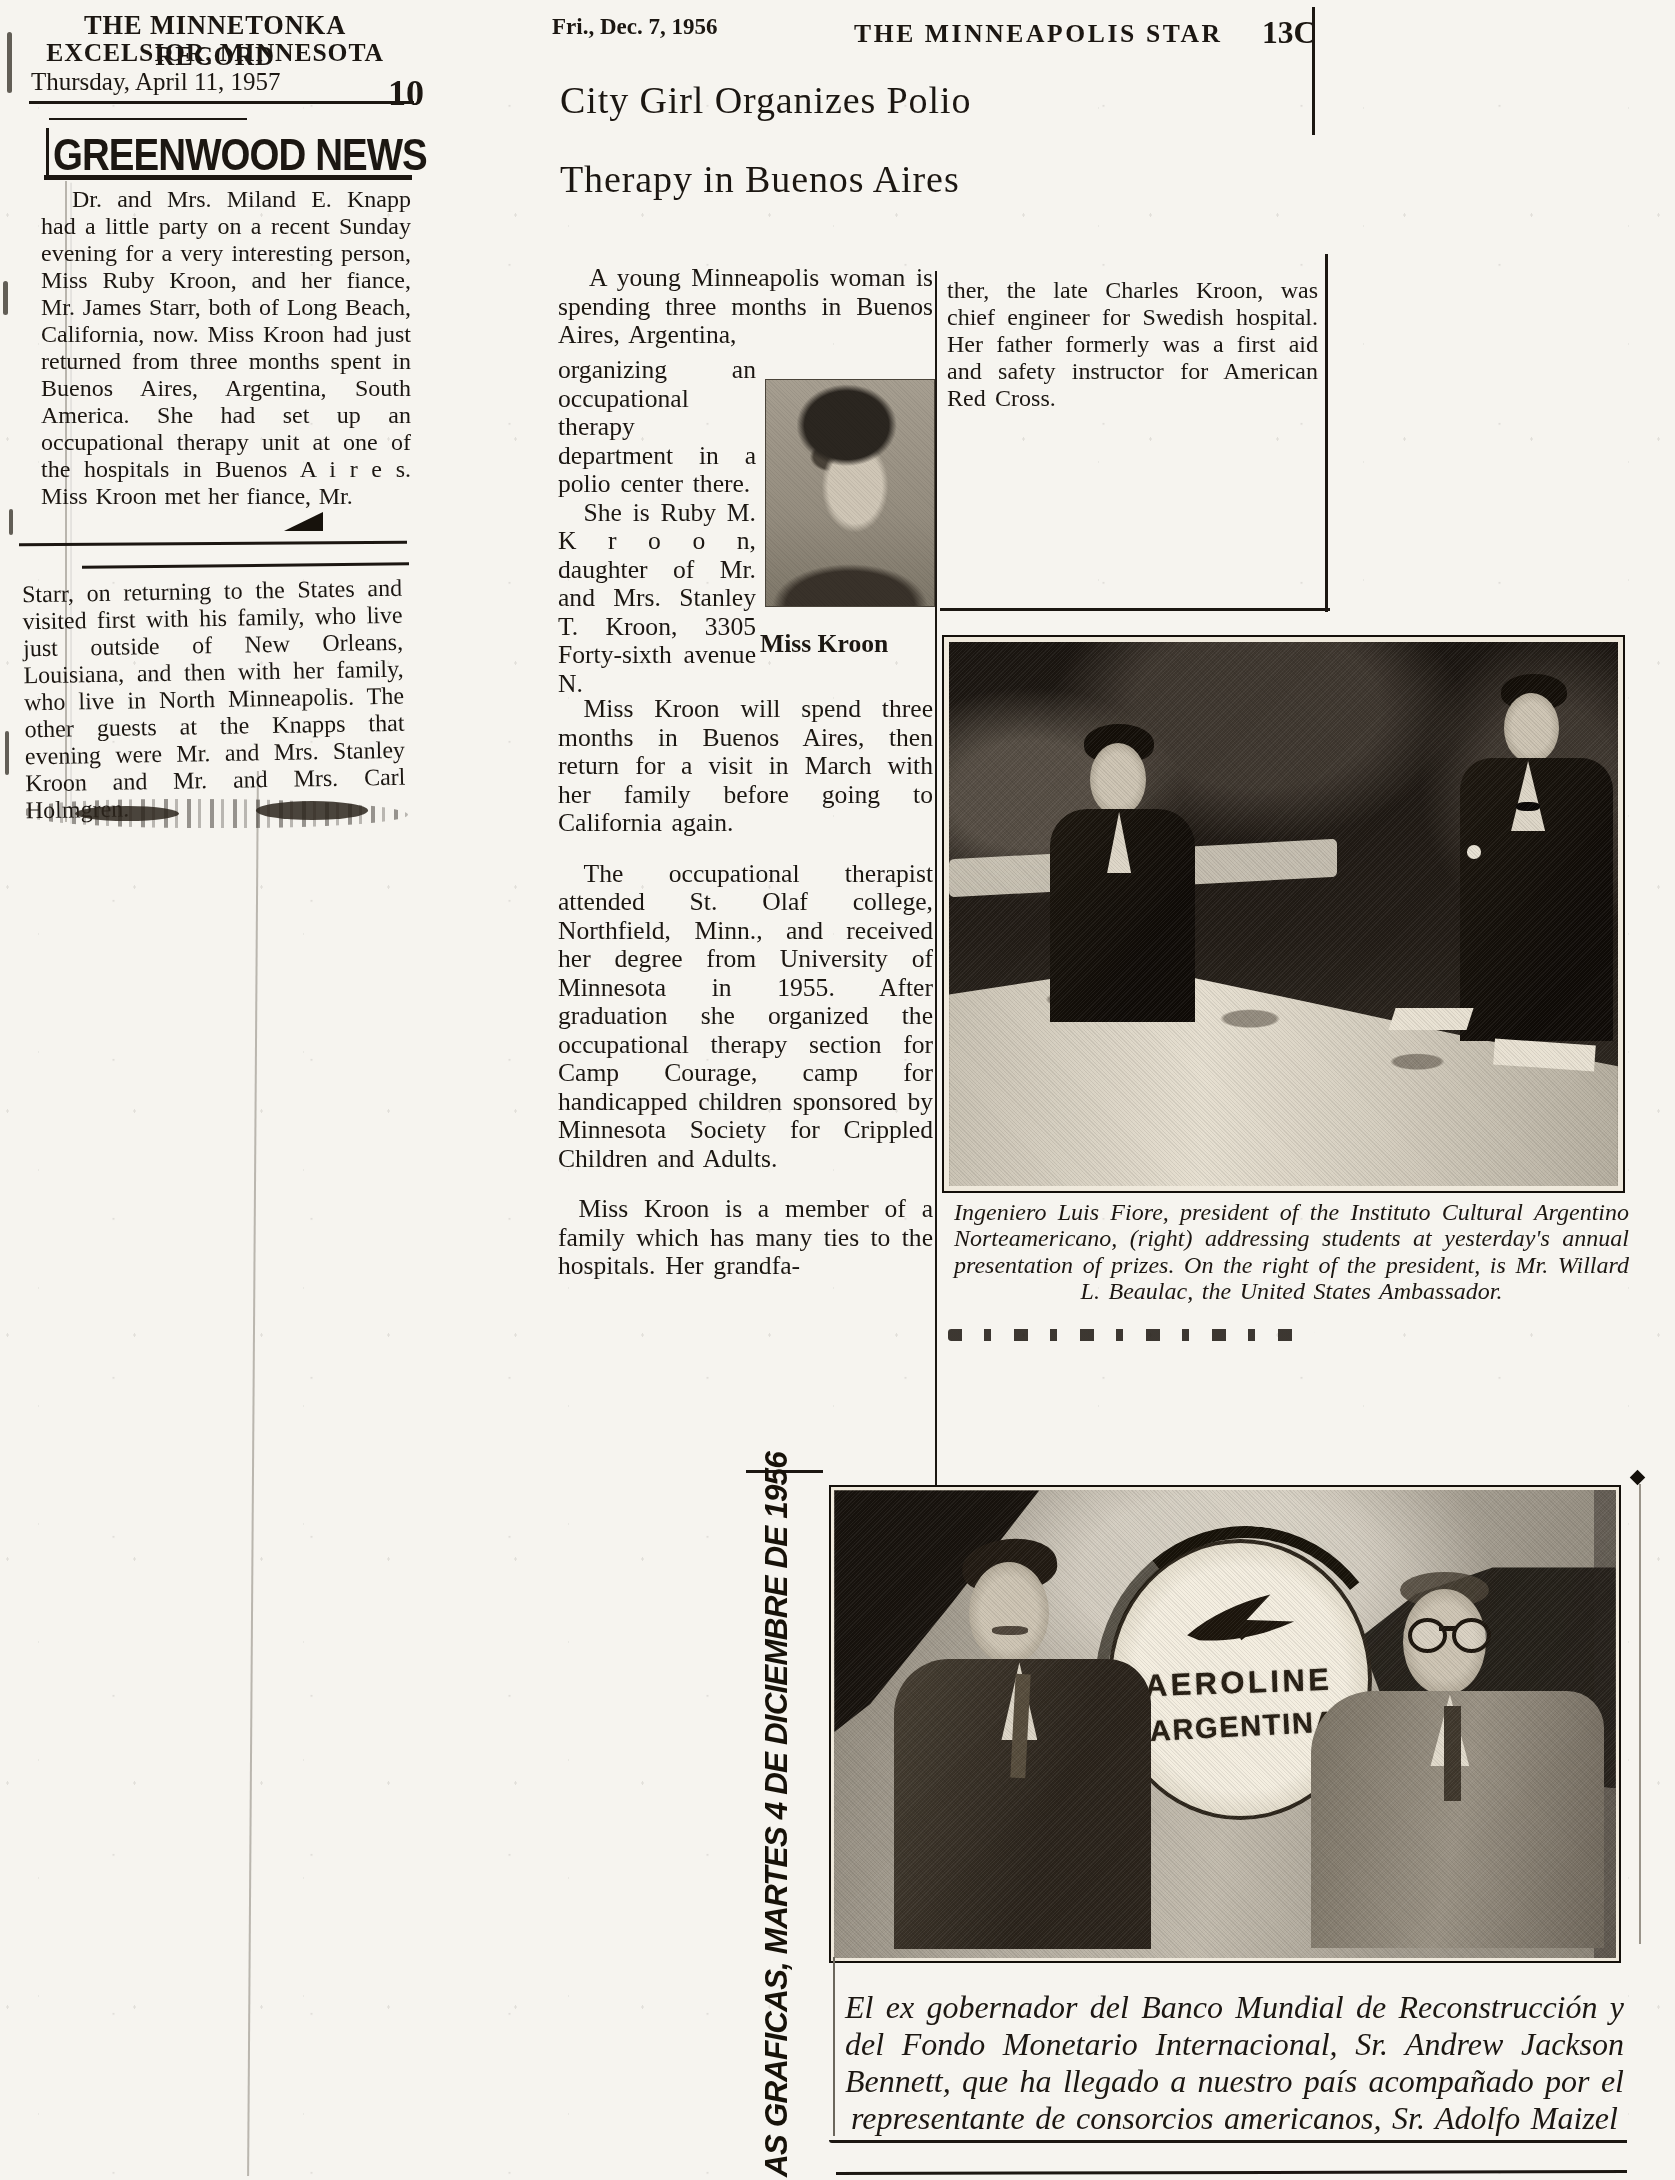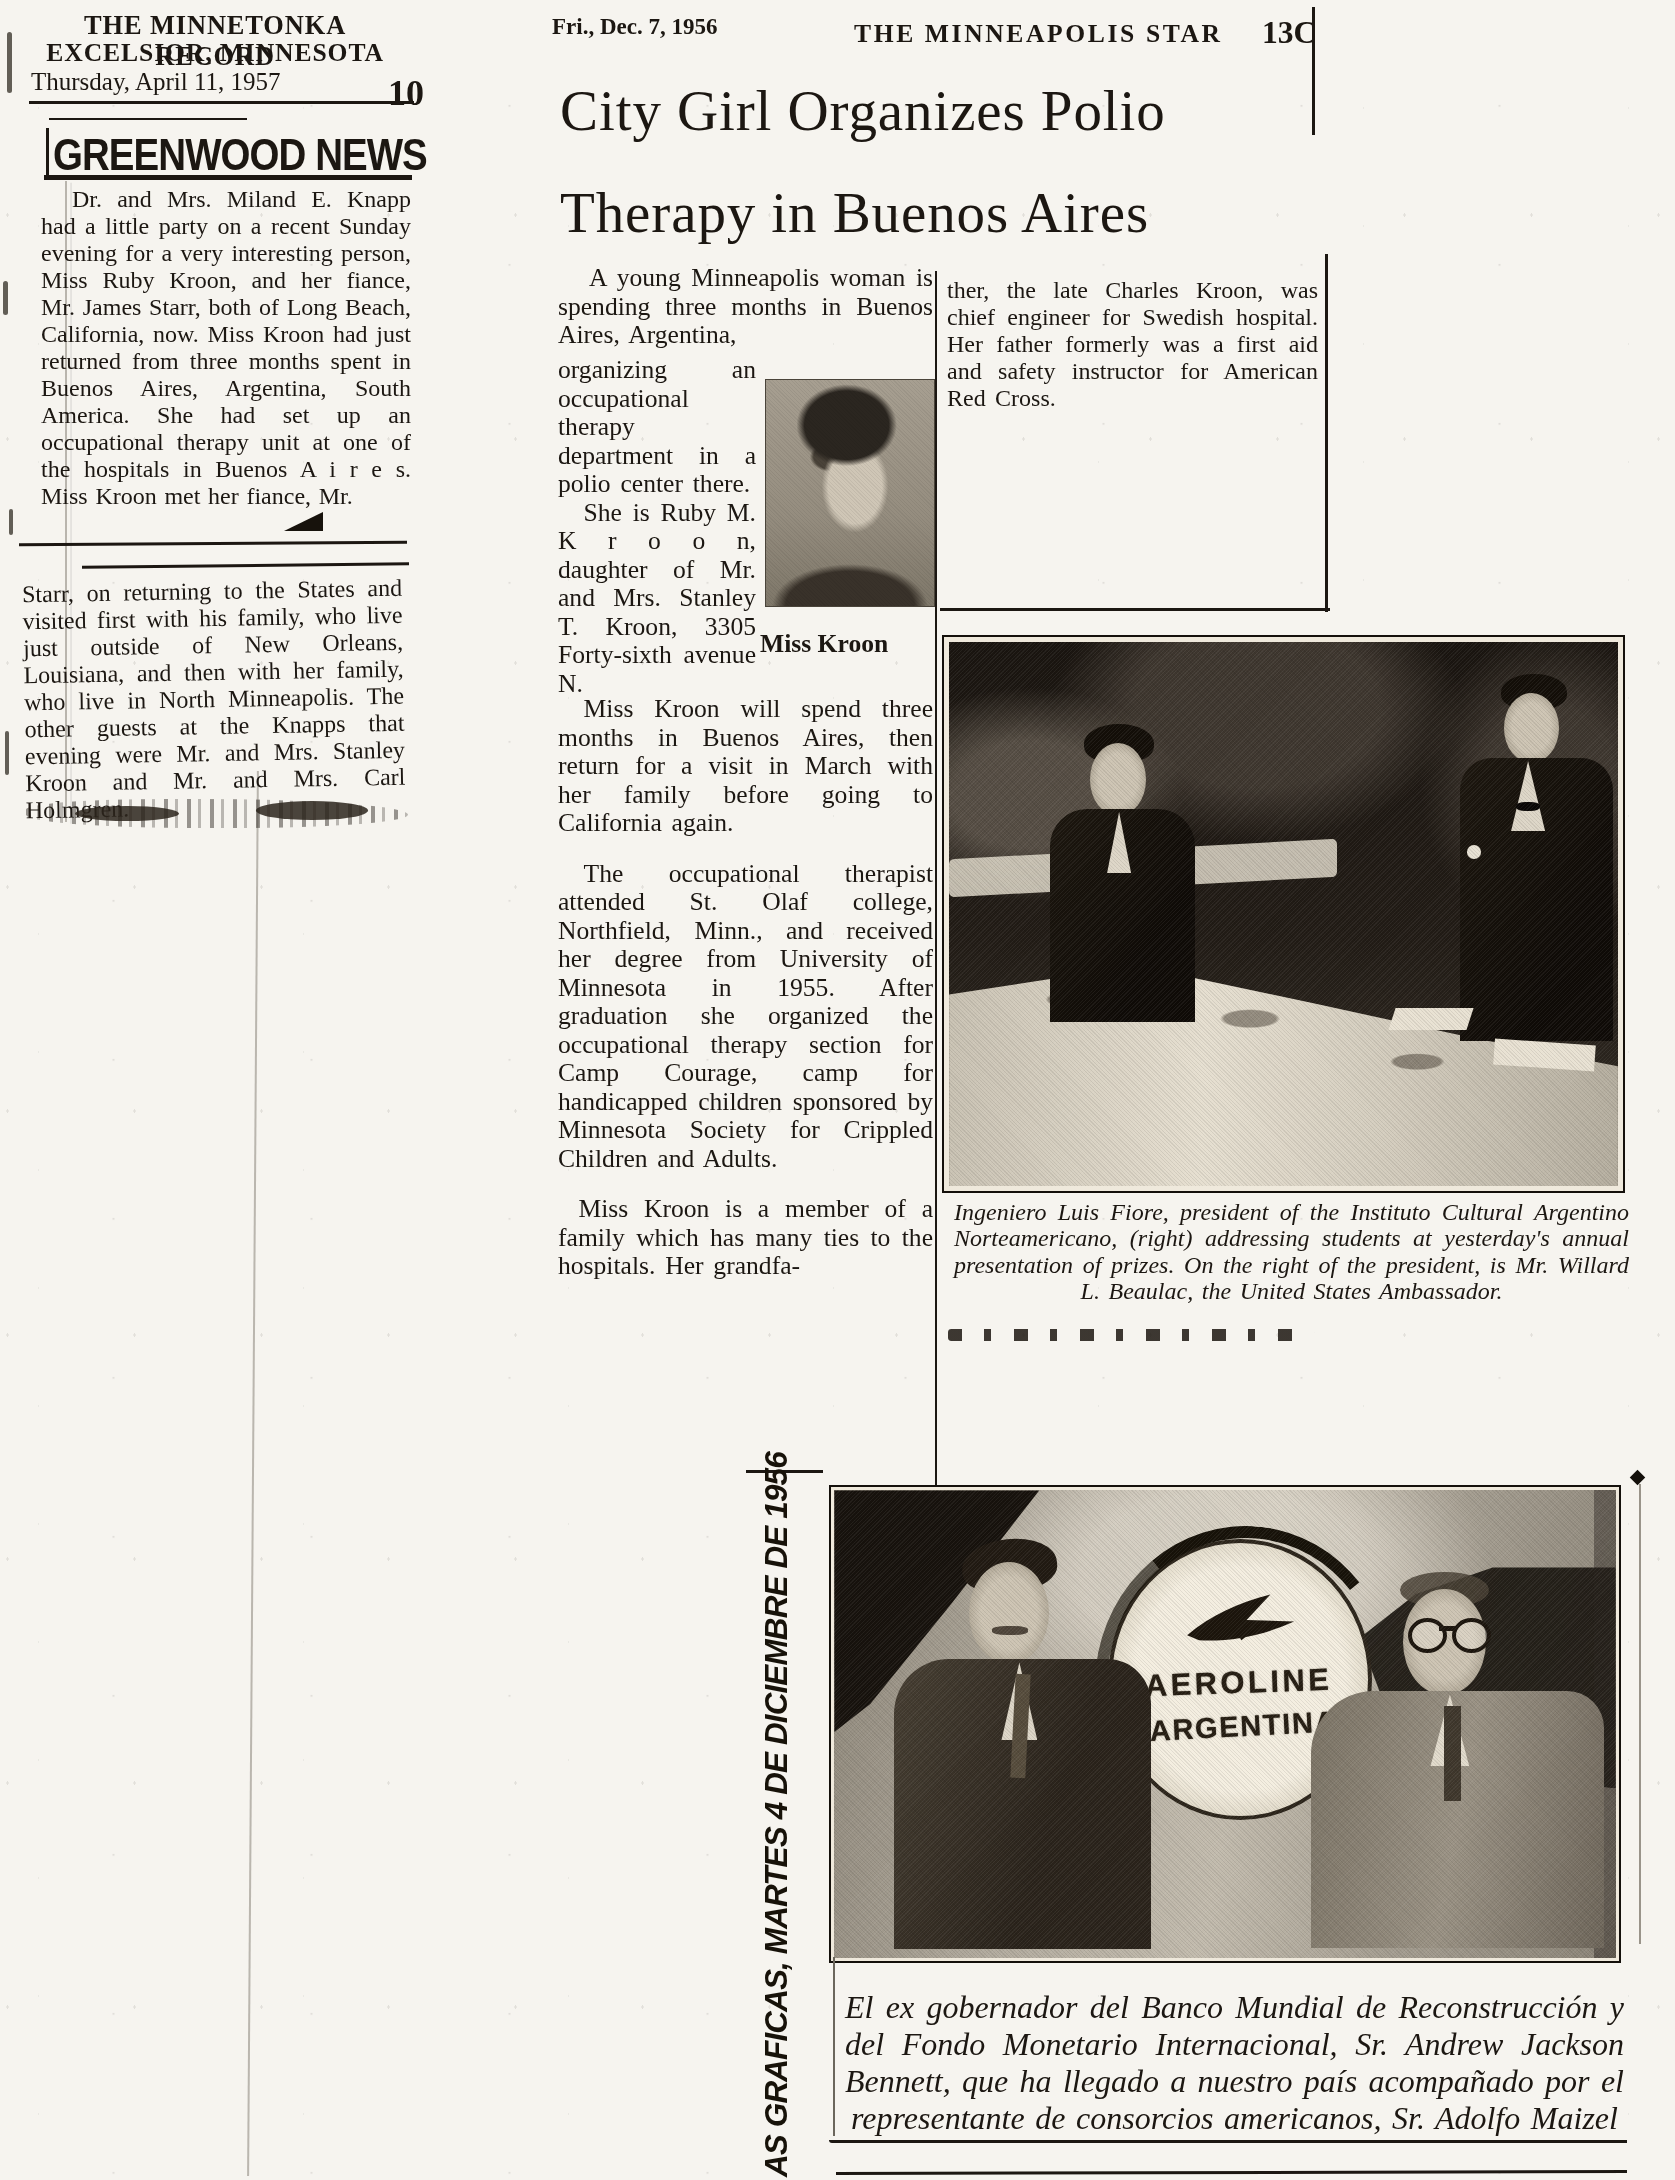--- a/index.html
+++ b/index.html
@@ -22,21 +22,21 @@
   
   .mast{font-weight:bold;text-align:center;letter-spacing:0.9px;}
   .gwhead{font-family:"Liberation Sans", sans-serif;font-weight:bold;letter-spacing:-0.9px;transform:scale(1.04,1.18);transform-origin:left top;white-space:nowrap;}
   .bodytext{font-size:24px;line-height:27px;word-spacing:1.7px;}
   .tornband{background:repeating-linear-gradient(90deg, rgba(28,22,16,.55) 0 4.3px, transparent 4.3px 11px, rgba(28,22,16,.35) 11px 13.6px, transparent 13.6px 23px);border-radius:40% 60% 50% 50%;opacity:.8;}
   .blob{background:#2b241c;border-radius:50%;opacity:.85;}
   .wedge{background:#17120c;clip-path:polygon(0 100%, 100% 0, 100% 100%);}
   .tear{background:#241e16;opacity:.7;border-radius:2.6px;}
   .crease{background:#7d786e;opacity:.5;}
   
-  .hl{font-size:57px;letter-spacing:0.9px;white-space:nowrap;}
+  .hl{font-size:38px;letter-spacing:0.9px;white-space:nowrap;}
   .colnews{font-size:25.6px;line-height:28.5px;word-spacing:3.4px;}
   .colnews2{font-size:24px;line-height:27px;word-spacing:3.4px;}
   .bold{font-weight:bold;}
   .photo-kroon{
     border:0.9px solid #4a443a;
     background:
       repeating-linear-gradient(45deg, rgba(0,0,0,.06) 0 0.9px, transparent 0.9px 2.6px),
       radial-gradient(81px 66px at 48% 20%, #2b2620 0 52%, rgba(43,38,32,0) 62%),
       radial-gradient(49px 68px at 53% 47%, #cfc6b6 0 55%, rgba(207,198,182,0) 68%),
       radial-gradient(39px 25.6px at 40% 34%, #4a4339 0 50%, transparent 60%),
@@ -110,21 +110,21 @@
   <div class="a blob" style="left:256px;top:801px;width:112px;height:19px;"></div>
 </section>
 
 <section>
   <div class="a bold" style="left:552px;top:13.6px;font-size:23px;">Fri., Dec. 7, 1956</div>
   <div class="a bold" style="left:854px;top:19px;font-size:25.6px;letter-spacing:2.6px;">THE MINNEAPOLIS STAR</div>
   <div class="a bold" style="left:1262px;top:15.3px;font-size:31.5px;text-align:center;">13C</div>
   <div class="a rule" style="left:1312px;top:6.8px;width:2.6px;height:128px;"></div>
 
   <div class="a hl" style="left:560px;top:78px;">City Girl Organizes Polio</div>
-  <div class="a hl" style="left:560px;top:180px;">Therapy in Buenos Aires</div>
+  <div class="a hl" style="left:560px;top:157px;">Therapy in Buenos Aires</div>
 
   <p class="a colnews just" style="left:558px;top:264px;width:375px;text-indent:31px;margin:0;">A young Minneapolis woman is spending three months in Buenos Aires, Argentina,</p>
   <div class="a colnews just" style="left:558px;top:356px;width:198px;">
     <p>organizing an occupational therapy department in a polio center there.</p>
     <p style="text-indent:25.6px;">She is Ruby M. K r o o n, daughter of Mr. and Mrs. Stanley T. Kroon, 3305 Forty-sixth avenue N.</p>
   </div>
   <div class="a photo-kroon" style="left:765px;top:379px;width:168px;height:226px;"></div>
   <div class="a bold" style="left:760px;top:629px;width:175px;text-align:left;font-size:25.6px;">Miss Kroon</div>
   <div class="a colnews just" style="left:558px;top:681px;width:375px;">
     <p style="text-indent:25.6px;margin-top:14px;">Miss Kroon will spend three months in Buenos Aires, then return for a visit in March with her family before going to California again.</p>

